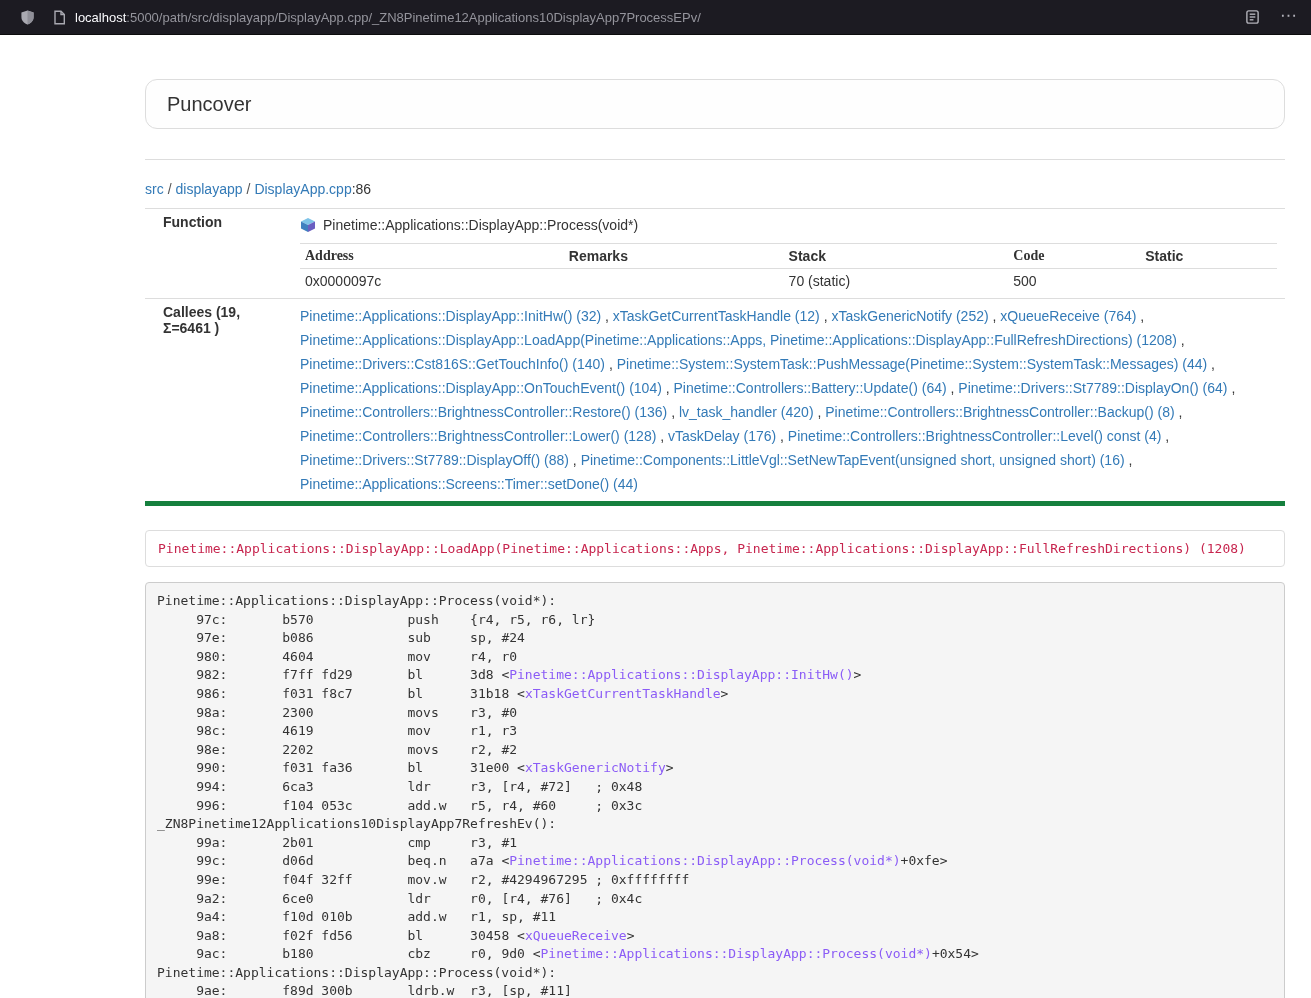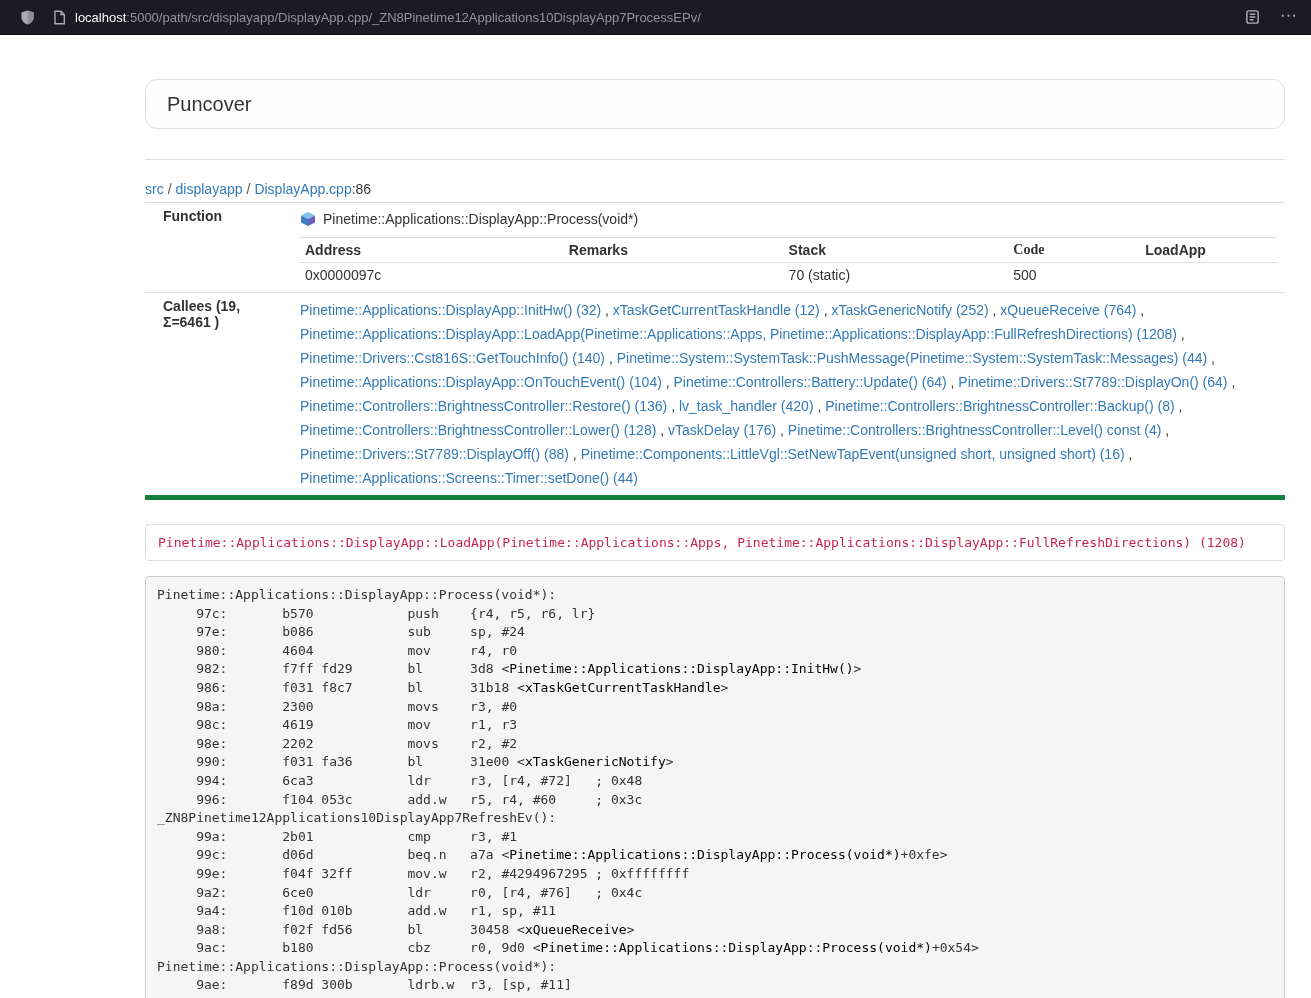--- a/index.html
+++ b/index.html
@@ -31,41 +31,41 @@
   .container { width: 1140px; margin-left: 145px; }
 
   .jumbotron {
     margin-top: 44px; height: 50px;
     border: 1px solid #ddd; border-radius: 12px; background: #fefefe;
     display: flex; align-items: center; padding: 10px 21px;
     font-size: 20px; color: #333;
   }
   hr.divider { border: 0; border-top: 1px solid #ddd; margin: 30px 0 21px 0; }
 
-  .breadcrumb-line { margin-bottom: 5px; }
+  .breadcrumb-line { margin-bottom: 11px; }
   .bc-sep { color: #555; padding: 0 4px; }
   .bc-suffix { color: #333; }
 
   
   table.main-table { width: 100%; border-collapse: collapse; border-bottom: 5px solid #15803d; }
   table.main-table > tbody > tr > th,
   table.main-table > tbody > tr > td {
     border-top: 1px solid #ddd; padding: 5px 8px; vertical-align: top; text-align: left;
   }
   table.main-table > tbody > tr > th { width: 147px; font-weight: bold; padding-left: 18px; }
 
   .fn-name-row { display: flex; align-items: center; gap: 7px; line-height: 20px; padding: 1px 0 3px 0; }
   .method-icon { display: inline-flex; width: 16px; height: 16px; }
 
   table.sub-table { width: 100%; border-collapse: collapse; margin-top: 5px; }
   table.sub-table th, table.sub-table td {
     border-top: 1px solid #ddd; padding: 4px 5px; text-align: left; vertical-align: top;
   }
   table.sub-table th { font-weight: bold; }
-  .col-address { width: 27%; } .col-remarks { width: 22.5%; } .col-stack { width: 23%; }
+  .col-address { width: 27%; font-family: Liberation Serif, serif; } .col-remarks { width: 22.5%; } .col-stack { width: 23%; }
   .col-code { width: 13.5%; font-family: Liberation Serif, serif; } .col-static { width: 14%; }
 
   .callees-cell { line-height: 24px; }
   .callee-sep { color: #333; }
 
   
   .highlight-box {
     margin-top: 24px; border: 1px solid #ddd; border-radius: 4px; background: #fff;
     padding: 8px 12px;
   }
@@ -73,21 +73,21 @@
     font-family: "DejaVu Sans Mono", monospace; font-size: 13px; color: #c7254e; line-height: 19px;
   }
 
   
   pre.code-block {
     margin: 15px 0 0 0; background: #f5f5f5; border: 1px solid #ccc; border-radius: 4px;
     padding: 9px 11px;
     font-family: "DejaVu Sans Mono", monospace; font-size: 13px; line-height: 18.6px;
     color: #333; white-space: pre; tab-size: 8; overflow: hidden;
   }
-  pre.code-block a { color: #000000; }
+  pre.code-block a { color: #8b5cf6; }
 </style>
 </head>
 <body>
 
 <div class="chrome">
   <span class="shield-wrap">
     <svg width="15" height="17" viewBox="0 0 16 17">
       <path d="M8 1 L14.5 3.2 V8 C14.5 11.8 12 14.6 8 16 C4 14.6 1.5 11.8 1.5 8 V3.2 Z" fill="#a9a9b1"></path>
       <path d="M8 1 L14.5 3.2 V8 C14.5 11.8 12 14.6 8 16 Z" fill="#8f8f98"></path>
     </svg>
@@ -141,21 +141,21 @@
             </span>
             <span>Pinetime::Applications::DisplayApp::Process(void*)</span>
           </div>
           <table class="sub-table">
             <thead>
               <tr>
                 <th class="col-address">Address</th>
                 <th class="col-remarks">Remarks</th>
                 <th class="col-stack">Stack</th>
                 <th class="col-code">Code</th>
-                <th class="col-static">LoadApp</th>
+                <th class="col-static">Static</th>
               </tr>
             </thead>
             <tbody>
               <tr>
                 <td>0x0000097c</td>
                 <td></td>
                 <td>70 (static)</td>
                 <td>500</td>
                 <td></td>
               </tr>

